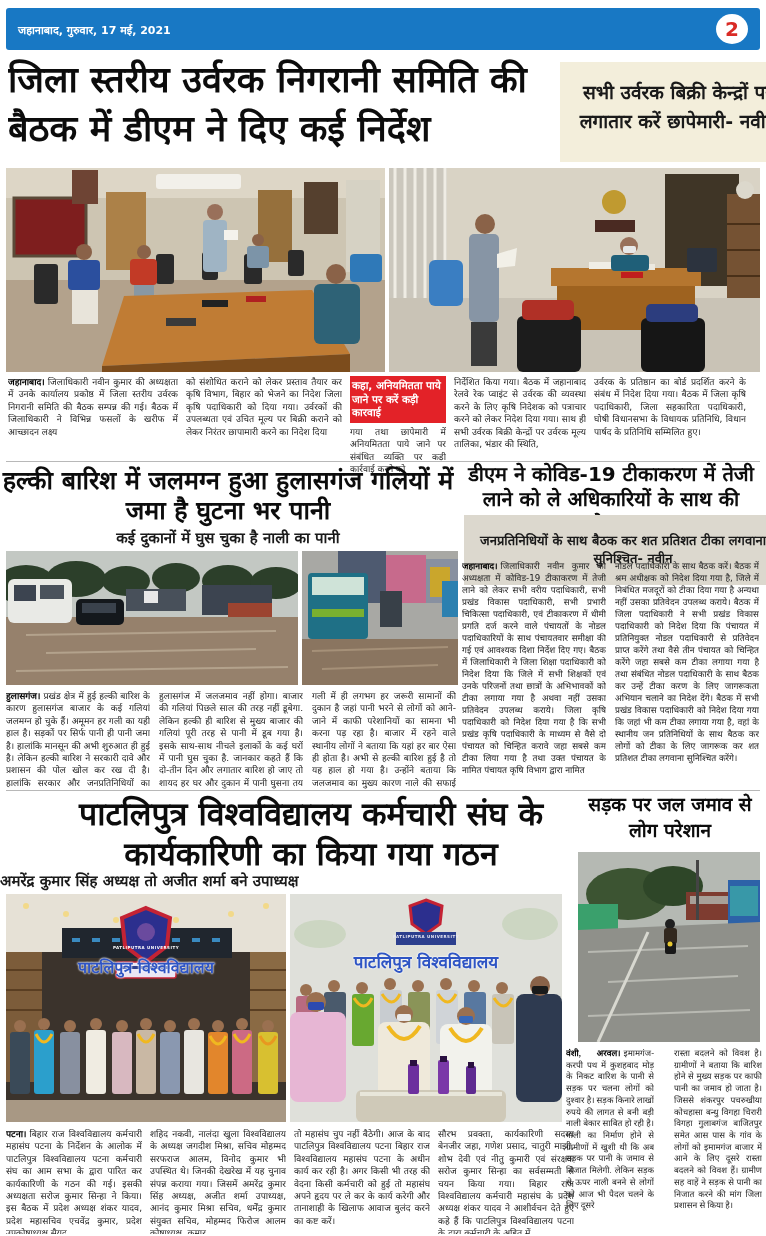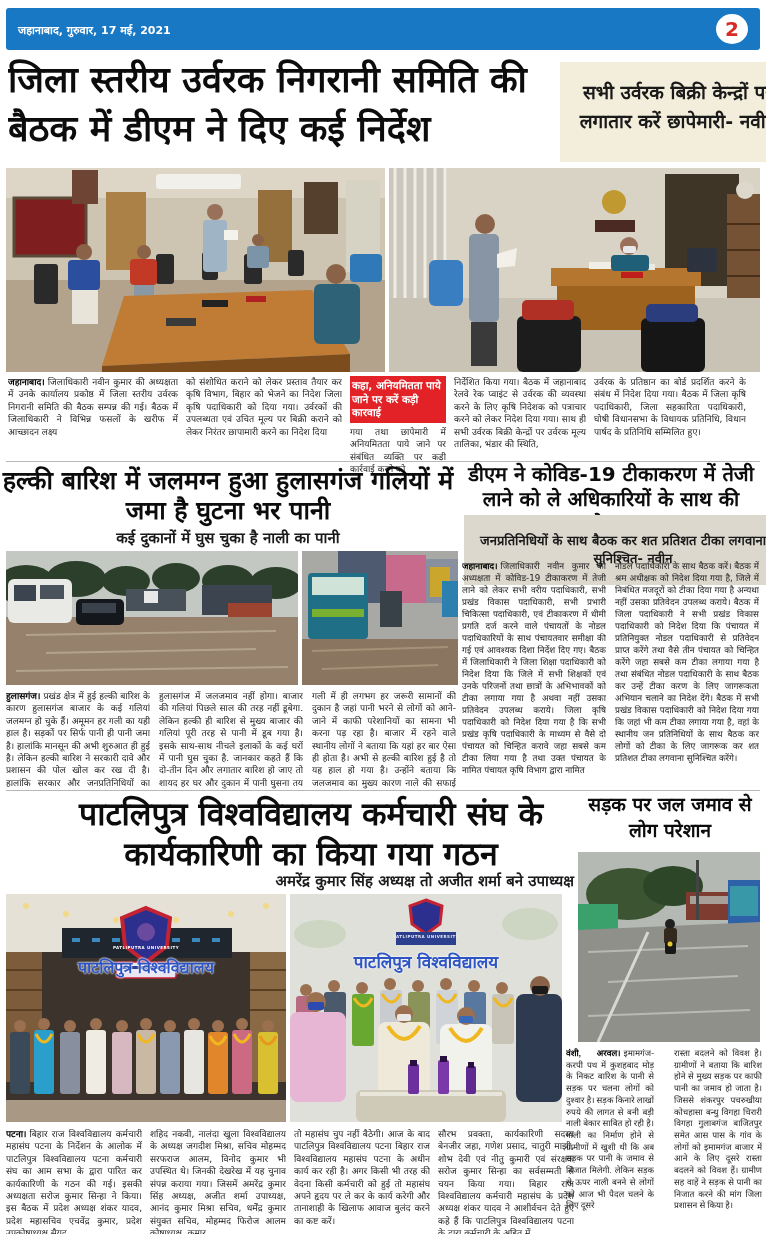--- a/index.html
+++ b/index.html
@@ -38,21 +38,21 @@
   .fl-cols .ncol { width:144px; }
 
   
   .vx-headline { position:absolute; left:462px; top:462px; width:298px; text-align:center; font-size:20px; line-height:1.25; font-weight:800; color:#0c0c0c; }
   .vx-subhead  { position:absolute; left:464px; top:515px; width:338px; background:#dcd8ce; text-align:center; font-size:13px; line-height:1.4; font-weight:bold; padding:17px 4px; }
   .vx-cols { position:absolute; left:462px; top:560px; width:298px; height:228px; display:flex; gap:9px; }
   .vx-cols .ncol { width:144px; font-size:8.7px; }
 
   
   .un-headline { position:absolute; left:0px; top:794px; width:574px; text-align:center; font-size:32px; line-height:1.25; font-weight:800; color:#0c0c0c;padding-left:48px; }
-  .un-subhead  { position:absolute; left:0px; top:870px; width:574px; text-align:right; font-size:15px; font-weight:bold; }
+  .un-subhead  { position:absolute; left:0px; top:870px; width:574px; text-align:left; font-size:15px; font-weight:bold; }
   .un-photo1 { left:6px;   top:894px; width:280px; height:228px; }
   .un-photo2 { left:290px; top:894px; width:272px; height:228px; }
   .photo-overlay { position:absolute; left:0; width:100%; text-align:center; color:#2f55c4; font-weight:bold; font-size:16px; text-shadow:0 0 2px #ffffff, 0 0 2px #ffffff; }
   .un1-text { top:62px; } .un2-text { top:56px; font-size:17px; }
   .logo-cap { position:absolute; left:0; width:100%; text-align:center; color:#ffffff; font-size:4px; font-weight:bold; letter-spacing:0.5px; }
   .un1-cap { top:51px; } .un2-cap { top:40px; color:#e8e8f4; }
   .un-cols { position:absolute; left:6px; top:1128px; width:568px; height:106px; display:flex; gap:8px; }
   .un-cols .ncol { width:136px; }
 
   

